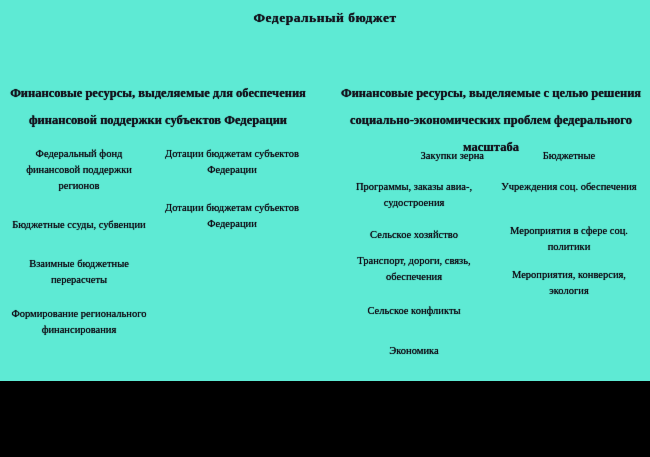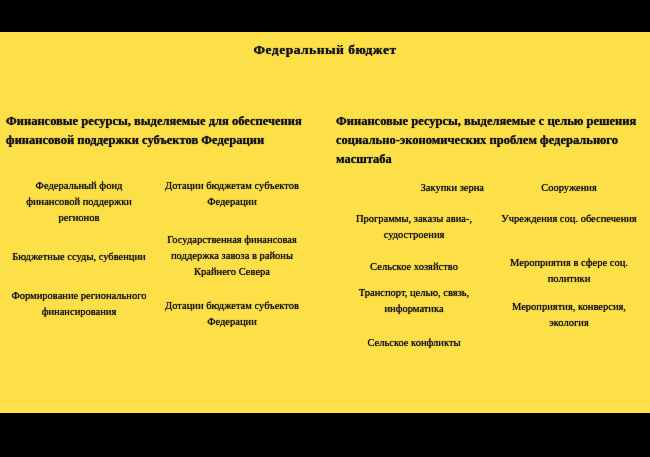--- a/index.html
+++ b/index.html
@@ -3,36 +3,36 @@
 <meta charset="utf-8">
 <style>
   html,body{margin:0;padding:0;}
   body{
     width:650px;height:457px;
     background:#000000;
     position:relative;
     overflow:hidden;
     font-family:"Liberation Serif","DejaVu Serif",serif;
   }
-  .page{position:absolute;left:0;top:0;width:650px;height:381px;background:#fde047;margin-top:32px;}
+  .page{position:absolute;left:0;top:0;width:650px;height:381px;background:#5eead4;}
   .ttl{
     position:absolute;left:0;width:650px;
     text-align:center;
     font-size:13.5px;font-weight:bold;
     color:#15151f;
     text-shadow:0 0 1px #0a0a11;
     letter-spacing:0.5px;
   }
   .ttl-top{top:10px;}
   .ttl-bottom{top:420px;}
   .grp-header{
     position:absolute;top:80px;
     font-size:12.5px;font-weight:bold;
-    line-height:19px;
-    text-align:left;
+    line-height:27px;
+    text-align:center;
     color:#15151f;
     text-shadow:0 0 1px #0a0a11;
   }
   .grp-header.left{left:6px;width:304px;}
   .grp-header.right{left:336px;width:310px;}
   .col{
     position:absolute;
     display:flex;flex-direction:column;
   }
   .item{
@@ -69,38 +69,39 @@
 <div class="page">
 
   <div class="ttl ttl-top">Федеральный бюджет</div>
 
   <div class="grp-header left">Финансовые ресурсы, выделяемые для обеспечения финансовой поддержки субъектов Федерации</div>
   <div class="grp-header right">Финансовые ресурсы, выделяемые с целью решения социально-экономических проблем федерального масштаба</div>
 
   <div class="col l1">
     <div class="item">Федеральный фонд финансовой поддержки регионов</div>
     <div class="item">Бюджетные ссуды, субвенции</div>
+    <div class="item">Взаимные бюджетные перерасчеты</div>
     <div class="item">Формирование регионального финансирования</div>
   </div>
 
   <div class="col l2">
     <div class="item">Дотации бюджетам субъектов Федерации</div>
-    <div class="item">Государственная финансовая поддержка завоза в районы Крайнего Севера</div>
     <div class="item">Дотации бюджетам субъектов Федерации</div>
   </div>
 
   <div class="col r1">
     <div class="item">Закупки зерна</div>
     <div class="item">Программы, заказы авиа-, судостроения</div>
     <div class="item">Сельское хозяйство</div>
-    <div class="item">Транспорт, целью, связь, информатика</div>
+    <div class="item">Транспорт, дороги, связь, обеспечения</div>
     <div class="item">Сельское конфликты</div>
+    <div class="item">Экономика</div>
   </div>
 
   <div class="col r2">
-    <div class="item">Сооружения</div>
+    <div class="item">Бюджетные</div>
     <div class="item">Учреждения соц. обеспечения</div>
     <div class="item">Мероприятия в сфере соц. политики</div>
     <div class="item">Мероприятия, конверсия, экология</div>
   </div>
 
 
 </div>
 
 </body></html>

